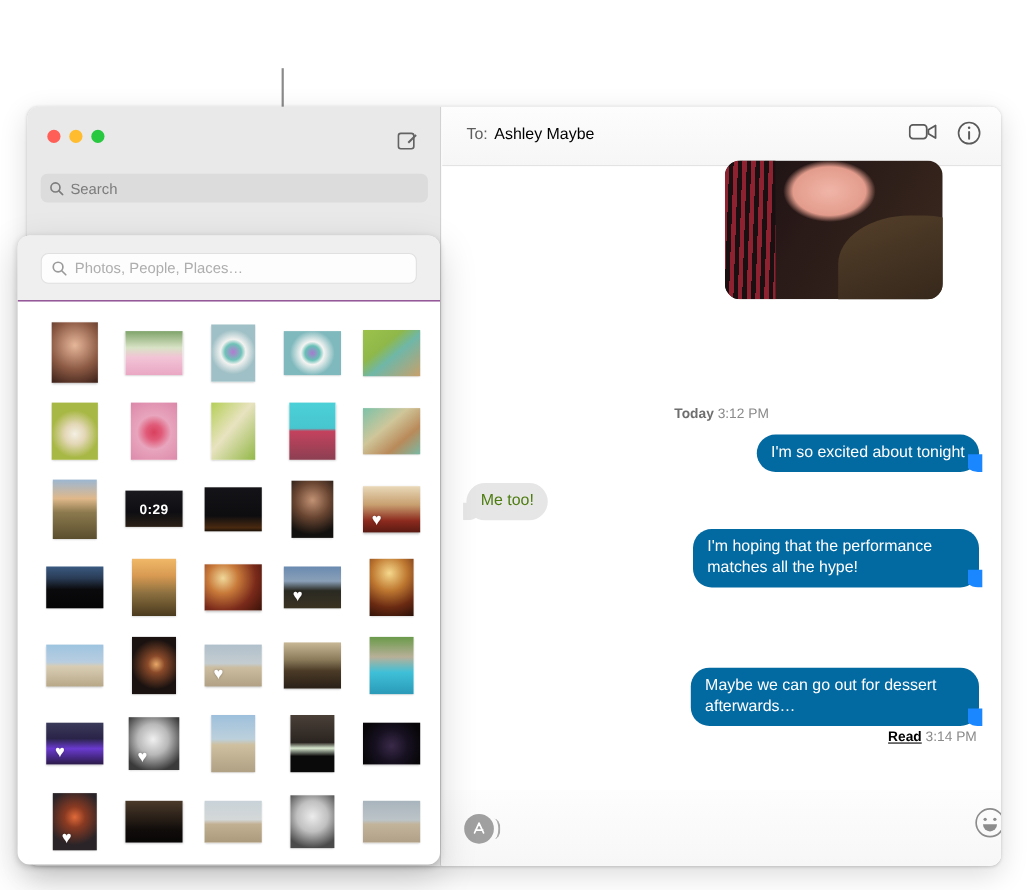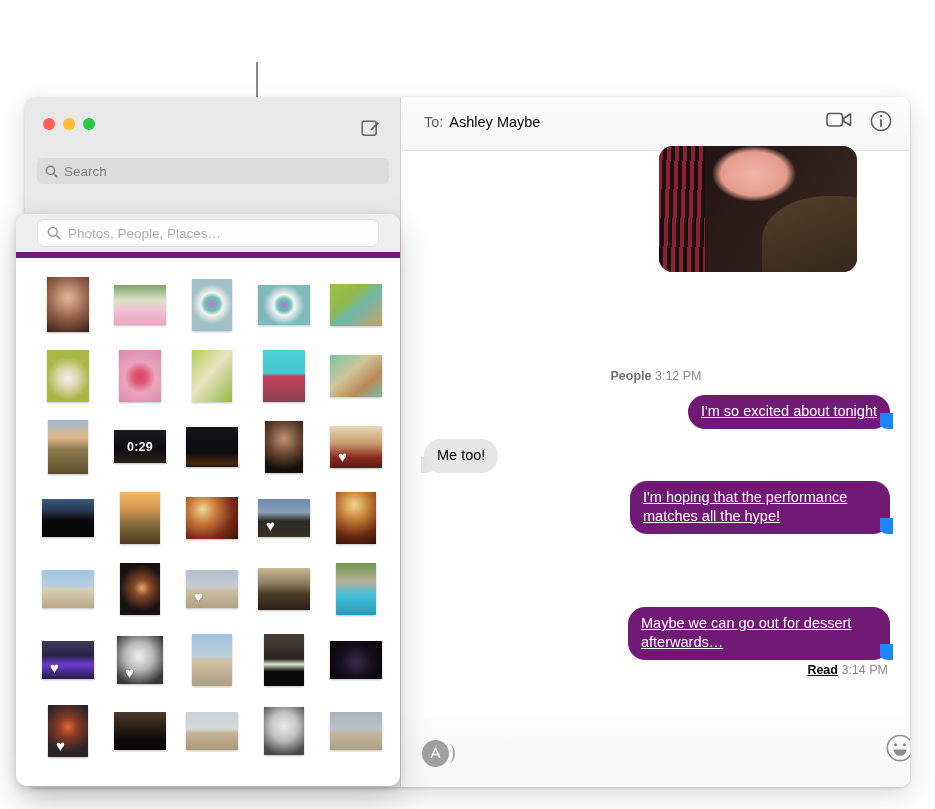--- a/index.html
+++ b/index.html
@@ -94,22 +94,22 @@
     position: absolute; left: 0; right: 0; top: 218px;
     text-align: center; font-size: 12.5px; color: #8b8b8b;
   }
   .timestamp b { color: #6e6e6e; font-weight: 700; }
 
   .bubble {
     position: absolute; border-radius: 17px;
     font-size: 14.5px; line-height: 19px;
     padding: 7px 13px 8px 13px;
   }
-  .bubble.sent { background: #701a75; color: #fff; text-decoration: underline; }
-  .bubble.recv { background: #e6e6e6; color: #000000; }
+  .bubble.sent { background: #0369a1; color: #fff; }
+  .bubble.recv { background: #e6e6e6; color: #4d7c0f; }
   .tail { position: absolute; width: 16px; height: 16px; overflow: hidden; }
   .tail.right { right: -6px; bottom: 0; }
   .tail.left { left: -6px; bottom: 0; }
   .tail.right::after {
     content:""; position:absolute; width:18px; height:18px; border-radius: 0 0 0 14px;
     left:-5px; top:-2px; background:#1a86ff;
   }
   .tail.left::after {
     content:""; position:absolute; width:18px; height:18px; border-radius:0 0 14px 0;
     left:3px; top:-2px; background:#e6e6e6;
@@ -151,21 +151,21 @@
 
   
   .photos-popup {
     position: absolute; left: 16px; top: 214px;
     width: 384px; height: 572px;
     background: #fff; border-radius: 11px;
     box-shadow: 0 2px 6px rgba(0,0,0,0.16), 0 12px 34px rgba(0,0,0,0.17);
     overflow: hidden;
   }
   .popup-header {
-    height: 44px; background: #efefef; border-bottom: 6px solid #701a75;
+    height: 60px; background: #efefef; border-bottom: 1px solid #701a75;
     display: flex; align-items: center; justify-content: center;
   }
   .popup-search {
     width: 342px; height: 28px; background: #fdfdfd;
     border: 1px solid #e0e0e0; border-radius: 7px;
     display: flex; align-items: center; padding: 0 9px;
   }
   .popup-search .ph { font-size: 13.5px; color: #aeaeae; margin-left: 7px; }
 
   .grid { position: relative; padding: 11px 0 0 16px; text-align: center; }
@@ -240,21 +240,21 @@
               <rect x="10.1" y="9" width="1.8" height="8" rx="0.9" fill="#5a5a5a"></rect>
             </svg>
           </span>
         </div>
       </div>
 
       <div class="thread">
         <div class="attach-photo"></div>
 
         <div class="timestamp">
-          <b>People</b>
+          <b>Today</b>
           <span>3:12 PM</span>
         </div>
 
         <div class="bubble sent b1">
           <span>I'm so excited about tonight</span>
           <span class="tail right"></span>
         </div>
 
         <div class="bubble recv b2">
           <span>Me too!</span>

